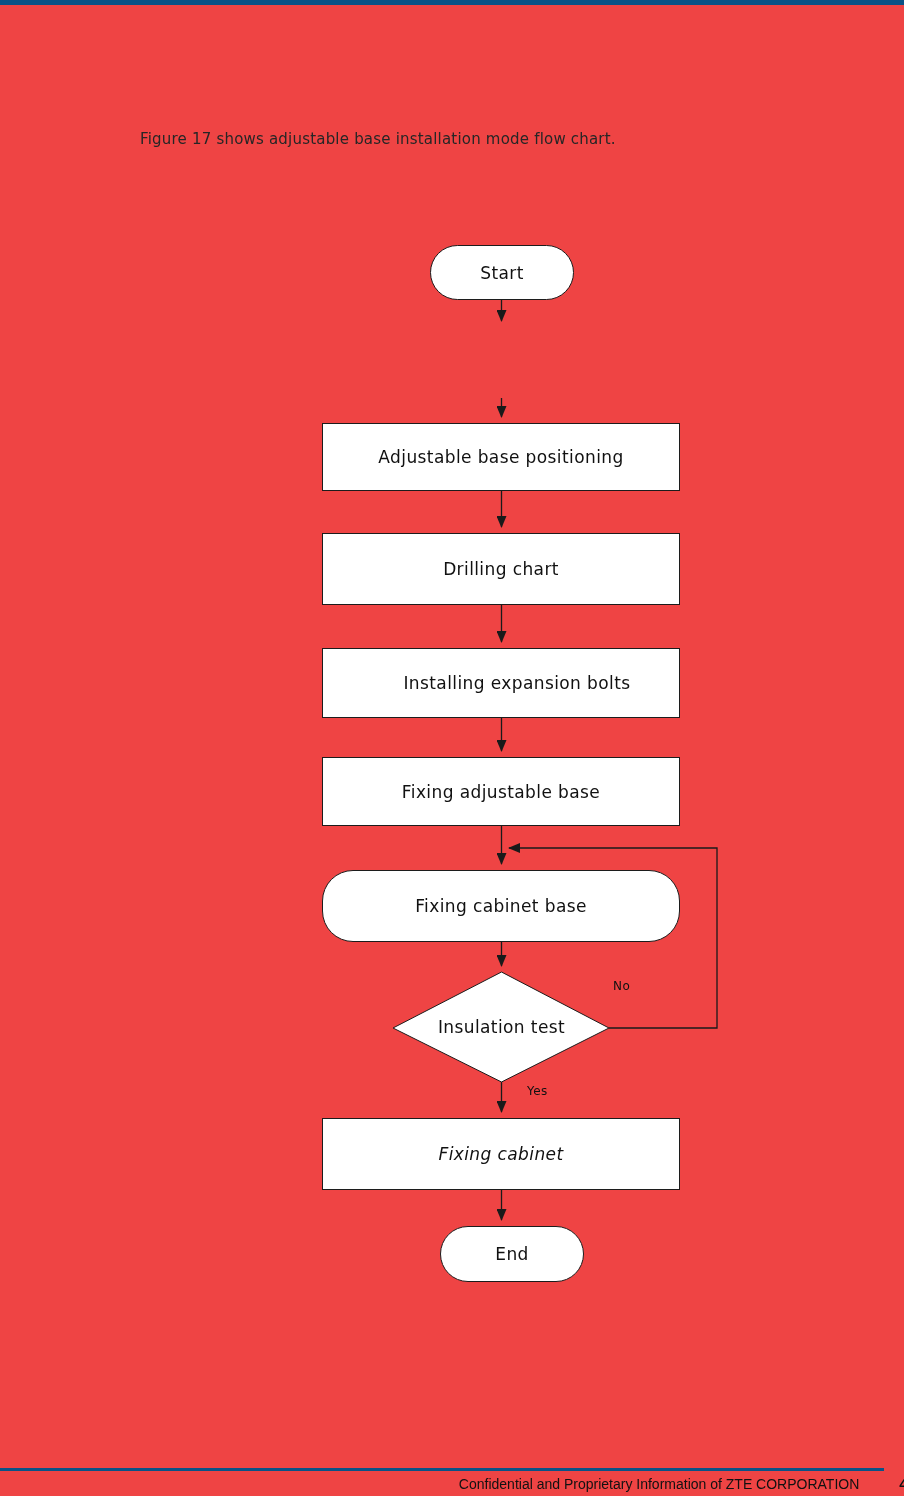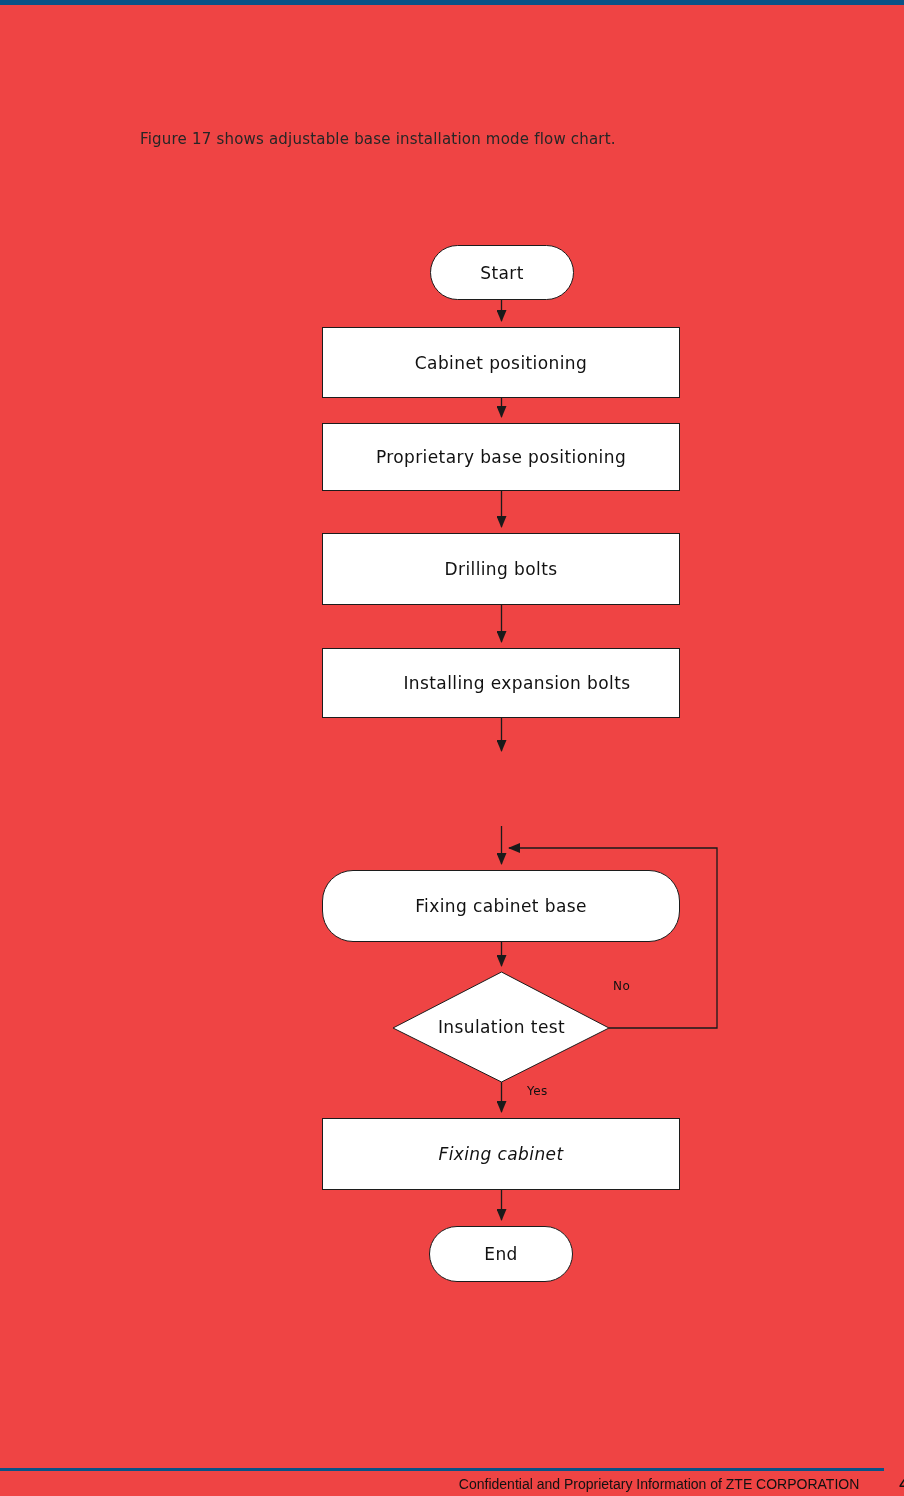--- a/index.html
+++ b/index.html
@@ -108,40 +108,40 @@
       <path d="M501.5,826 L501.5,864" stroke="#1a1a1a" stroke-width="1.3" fill="none" marker-end="url(#ah)"></path>
       <path d="M609,1028 L717,1028 L717,848 L509,848" stroke="#1a1a1a" stroke-width="1.3" fill="none" marker-end="url(#ah)"></path>
       <path d="M501.5,942 L501.5,966" stroke="#1a1a1a" stroke-width="1.3" fill="none" marker-end="url(#ah)"></path>
       <path d="M501.5,1082 L501.5,1112" stroke="#1a1a1a" stroke-width="1.3" fill="none" marker-end="url(#ah)"></path>
       <path d="M501.5,1190 L501.5,1220" stroke="#1a1a1a" stroke-width="1.3" fill="none" marker-end="url(#ah)"></path>
       <polygon points="501.5,972 609,1028 501.5,1082 393,1028" fill="#ffffff" stroke="#1c1c1c" stroke-width="1"></polygon>
     </svg>
 
     <div class="node terminator" style="left:430px; top:245px; width:144px; height:55px;">Start</div>
 
-    <div class="node process" style="top:327px; height:71px;">Cabinet positioning</div>
 
-    <div class="node process" style="top:423px; height:68px;">Proprietary base positioning</div>
+    <div class="node process" style="top:423px; height:68px;">Adjustable base positioning</div>
 
-    <div class="node process" style="top:533px; height:72px;">Drilling bolts</div>
+    <div class="node process" style="top:533px; height:72px;">Drilling chart</div>
 
     <div class="node process" style="top:648px; height:70px;padding-left:32px;">Installing expansion bolts</div>
 
+    <div class="node process" style="top:757px; height:69px;">Fixing adjustable base</div>
 
     <div class="node process" style="top:870px; height:72px;border-radius:31px;">Fixing cabinet base</div>
 
     <div class="decision-label" style="left:393px; top:972px; width:217px; height:110px;text-align:center;">Insulation test</div>
 
     <div class="edge-label" style="left:613px; top:979px;">No</div>
 
     <div class="edge-label" style="left:527px; top:1084px;">Yes</div>
 
     <div class="node process" style="top:1118px; height:72px;font-style:italic;">Fixing cabinet</div>
 
-    <div class="node terminator" style="left:429px; top:1226px; width:144px; height:56px;text-align:center;">End</div>
+    <div class="node terminator" style="left:440px; top:1226px; width:144px; height:56px;text-align:center;">End</div>
 
   </div>
 
   <div class="footer-rule"></div>
   <div class="footer-text">
     <span>Confidential and Proprietary Information of ZTE CORPORATION</span><span class="pagenum">41</span>
   </div>
 
 </div>
 

